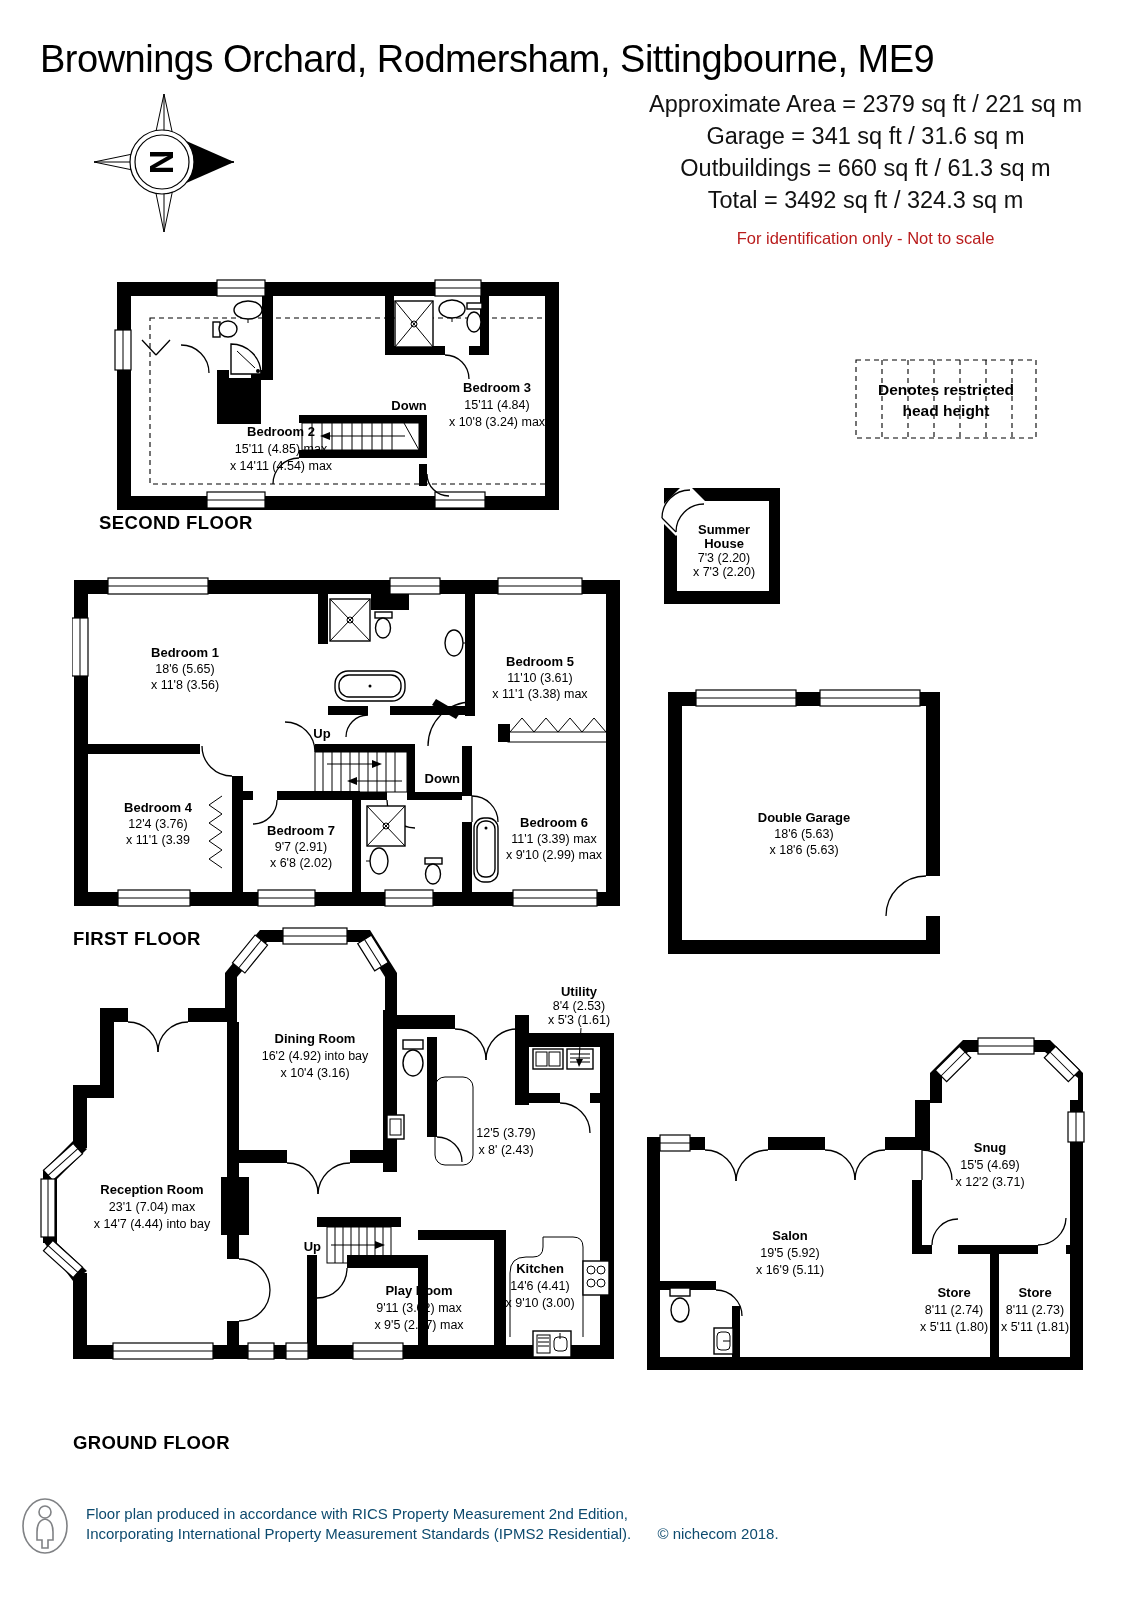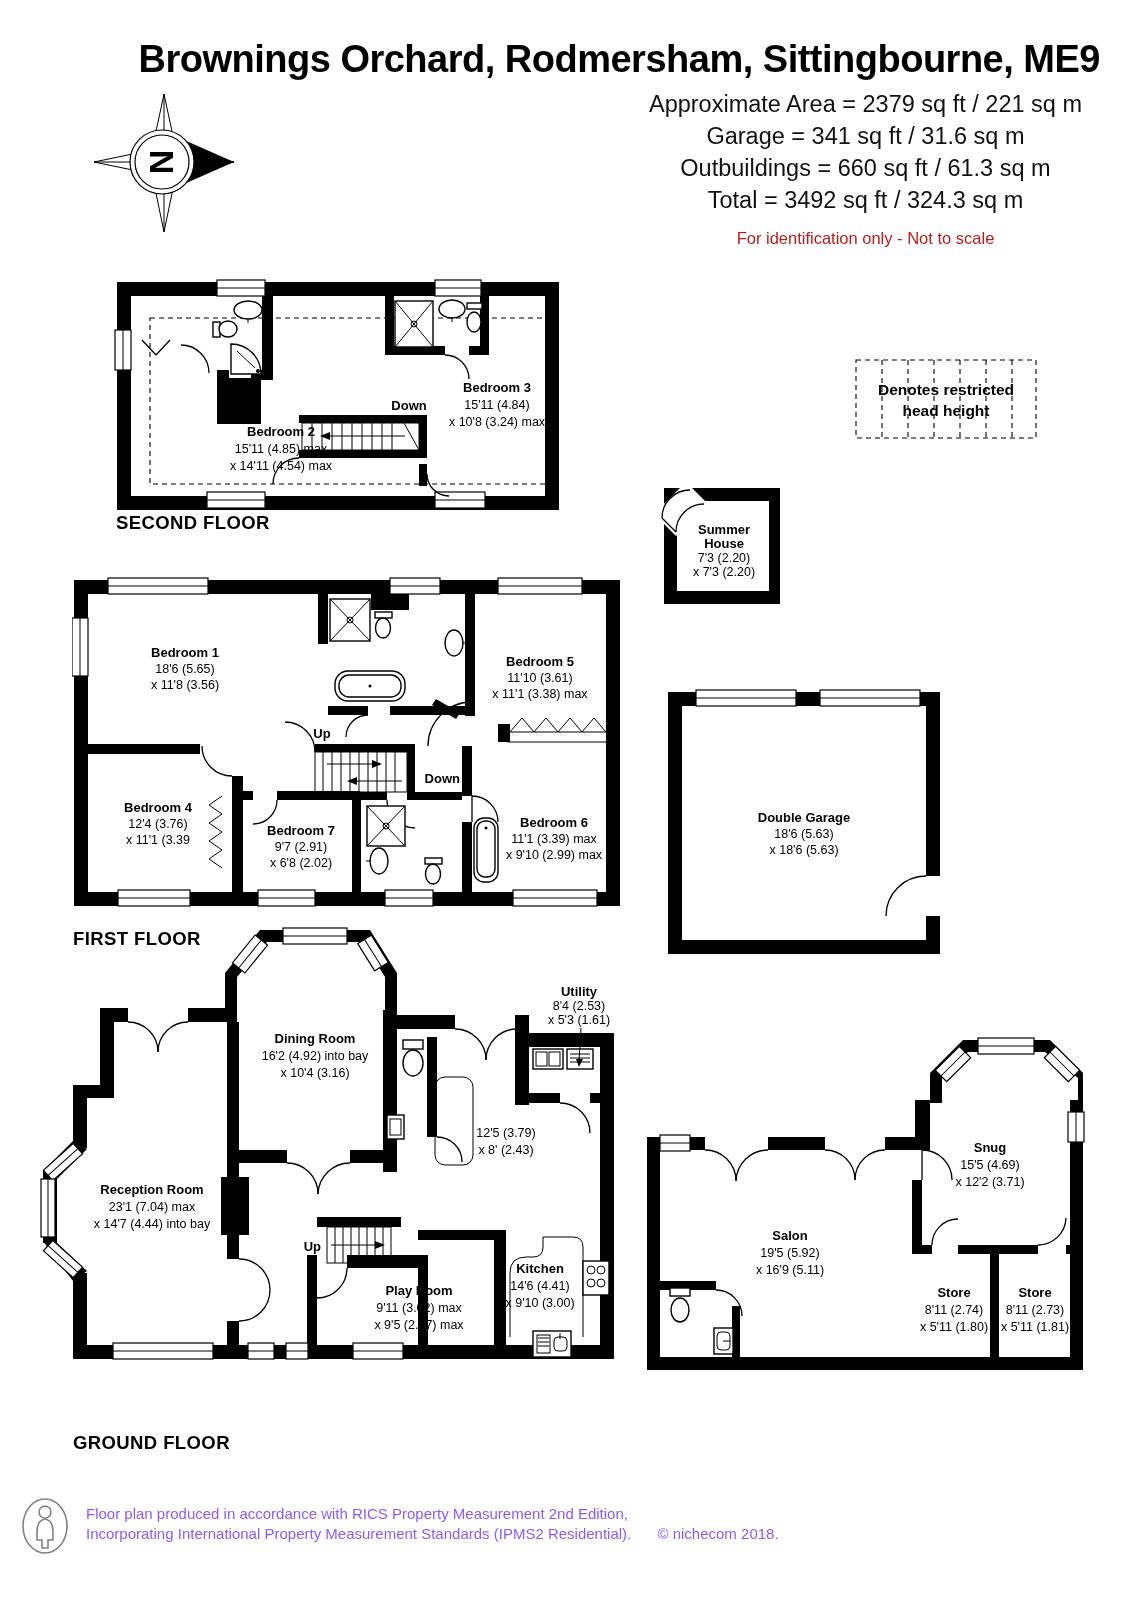--- a/index.html
+++ b/index.html
@@ -1,38 +1,38 @@
 <!DOCTYPE html>
 <html><head>
 <meta charset="utf-8">
 <style>
   *{margin:0;padding:0;box-sizing:border-box}
   html,body{background:#fff}
   body{width:1131px;height:1599px;position:relative;font-family:"Liberation Sans",sans-serif;color:#000;overflow:hidden}
   .abs{position:absolute}
-  .page-title{left:40px;top:38px;width:1060px;text-align:right;font-size:38px;font-weight:bold;letter-spacing:-0.5px}
+  .page-title{left:40px;top:38px;width:1060px;text-align:left;font-size:38px;font-weight:normal;letter-spacing:-0.5px}
   .area-block{right:49px;top:88px;text-align:center;font-size:23.5px;line-height:32px;color:#111}
   .area-disclaimer{font-size:16.5px;margin-top:6px;color:#b91c1c}
   .floor-label{font-size:18.5px;font-weight:bold;letter-spacing:.4px}
   svg{display:block}
   svg text{font-family:"Liberation Sans",sans-serif;fill:#000}
   .rn{font-weight:bold;font-size:13px;text-anchor:middle}
   .rd{font-size:12.5px;text-anchor:middle}
   .rne{font-weight:bold;font-size:13px;text-anchor:end}
   .w{fill:#000;stroke:none}
   .in{fill:#fff;stroke:none}
   .t{fill:none;stroke:#000;stroke-width:1.3}
   .tt{fill:none;stroke:#000;stroke-width:1}
   .win{fill:#fff;stroke:#000;stroke-width:1.2}
   .fix{fill:#fff;stroke:#000;stroke-width:1.4}
   .dash{fill:none;stroke:#000;stroke-width:1.1;stroke-dasharray:5 4}
   .legend-text{font-weight:bold;font-size:15.5px;text-anchor:middle}
   .compass-n{font-weight:bold;font-size:34px;text-anchor:middle}
   .footer{left:20px;top:1496px;display:flex;align-items:flex-start;color:#58595b}
-  .footer-lines{font-size:15px;line-height:20px;color:#8b5cf6;padding-top:8px}
+  .footer-lines{font-size:15px;line-height:20px;color:#0c4a6e;padding-top:8px}
   .footer-lines span{display:inline-block}
   .gap-left{margin-left:22px}
 </style>
 </head>
 <body>
 
 <div class="abs page-title">Brownings Orchard, Rodmersham, Sittingbourne, ME9</div>
 
 <div class="abs area-block">
   <div>Approximate Area = 2379 sq ft / 221 sq m</div>
@@ -132,21 +132,21 @@
   <g>
     <text class="rn" x="169" y="158">Bedroom 2</text>
     <text class="rd" x="169" y="175">15'11 (4.85) max</text>
     <text class="rd" x="169" y="192">x 14'11 (4.54) max</text>
     <text class="rn" x="385" y="114">Bedroom 3</text>
     <text class="rd" x="385" y="131">15'11 (4.84)</text>
     <text class="rd" x="385" y="148">x 10'8 (3.24) max</text>
     <text class="rn" x="297" y="132">Down</text>
   </g>
 </svg>
-<div class="abs floor-label" style="left:116px;top:512px">SECOND FLOOR</div>
+<div class="abs floor-label" style="left:99px;top:512px">SECOND FLOOR</div>
 
 <svg class="abs" style="left:854px;top:358px" width="186" height="84" viewBox="0 0 186 84">
   <rect class="dash" x="2" y="2" width="180" height="78"></rect>
   <g class="dash">
     <line x1="28" y1="2" x2="28" y2="80"></line>
       <line x1="54" y1="2" x2="54" y2="80"></line>
     <line x1="80" y1="2" x2="80" y2="80"></line>
       <line x1="106" y1="2" x2="106" y2="80"></line>
     <line x1="132" y1="2" x2="132" y2="80"></line>
       <line x1="158" y1="2" x2="158" y2="80"></line>

